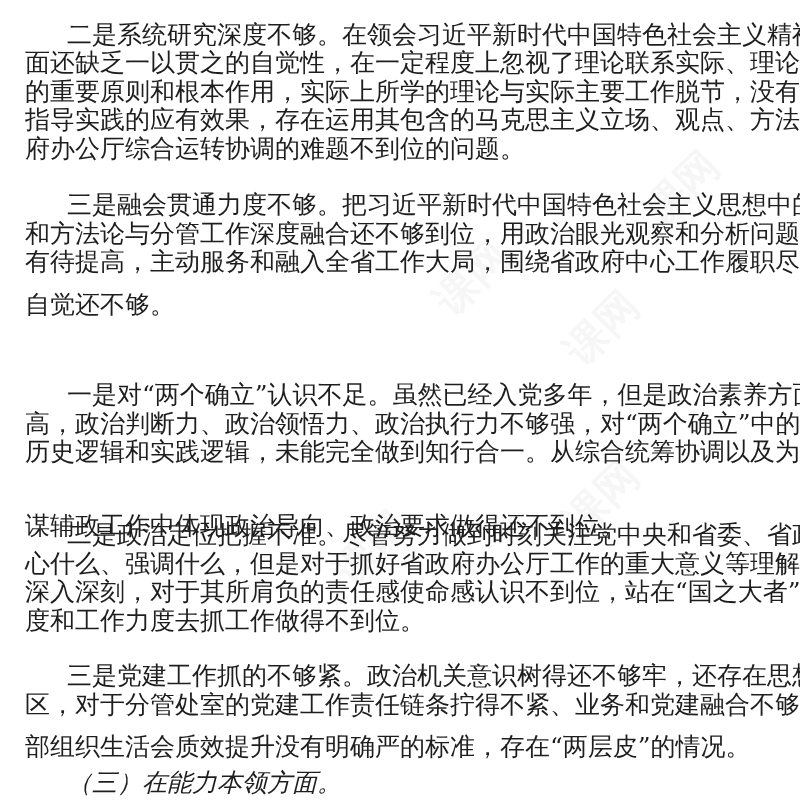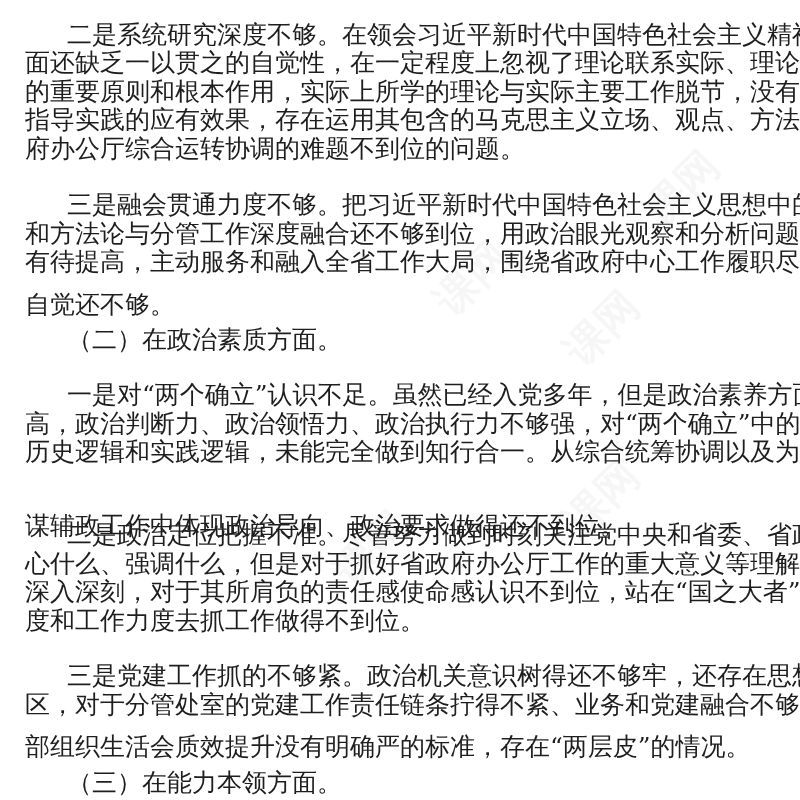--- a/index.html
+++ b/index.html
@@ -45,21 +45,20 @@
     <div class="line last" style="top:135px;">府办公厅综合运转协调的难题不到位的问题。</div>
   </div>
 
   <div>
     <div class="line first" style="top:191px;">三是融会贯通力度不够。把习近平新时代中国特色社会主义思想中的世界观</div>
     <div class="line" style="top:220px;">和方法论与分管工作深度融合还不够到位，用政治眼光观察和分析问题的水平还</div>
     <div class="line" style="top:248px;">有待提高，主动服务和融入全省工作大局，围绕省政府中心工作履职尽责的政治</div>
     <div class="line last" style="top:291px;">自觉还不够。</div>
   </div>
 
-  <div class="heading" style="top:326px;">（二）在政治素质方面。</div>
 
   <div>
     <div class="line first" style="top:381px;">一是对“两个确立”认识不足。虽然已经入党多年，但是政治素养方面还不够</div>
     <div class="line" style="top:410px;">高，政治判断力、政治领悟力、政治执行力不够强，对“两个确立”中的理论逻辑、</div>
     <div class="line" style="top:438px;">历史逻辑和实践逻辑，未能完全做到知行合一。从综合统筹协调以及为省领导参</div>
     <div class="line last" style="top:467px;margin-top:45px;">谋辅政工作中体现政治导向、政治要求做得还不到位。</div>
   </div>
 
   <div>
     <div class="line first" style="top:521px;">二是政治定位把握不准。尽管努力做到时刻关注党中央和省委、省政府在关</div>
@@ -67,15 +66,15 @@
     <div class="line" style="top:578px;">深入深刻，对于其所肩负的责任感使命感认识不到位，站在“国之大者”的政治高</div>
     <div class="line last" style="top:607px;">度和工作力度去抓工作做得不到位。</div>
   </div>
 
   <div>
     <div class="line first" style="top:662px;">三是党建工作抓的不够紧。政治机关意识树得还不够牢，还存在思想认识误</div>
     <div class="line" style="top:691px;">区，对于分管处室的党建工作责任链条拧得不紧、业务和党建融合不够，对于支</div>
     <div class="line last" style="top:719px;margin-top:14px;">部组织生活会质效提升没有明确严的标准，存在“两层皮”的情况。</div>
   </div>
 
-  <div class="heading" style="top:769px;">（三）在能力本领方面。</div>
+  <div class="heading" style="top:769px;font-style:italic;">（三）在能力本领方面。</div>
 
 </div>
 
 </body></html>

